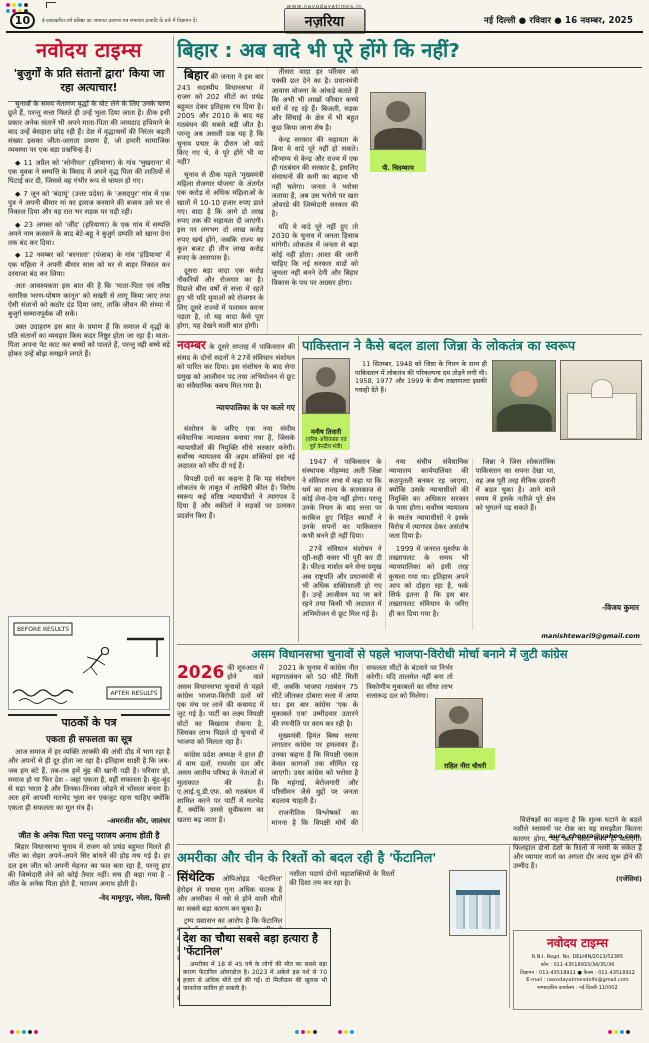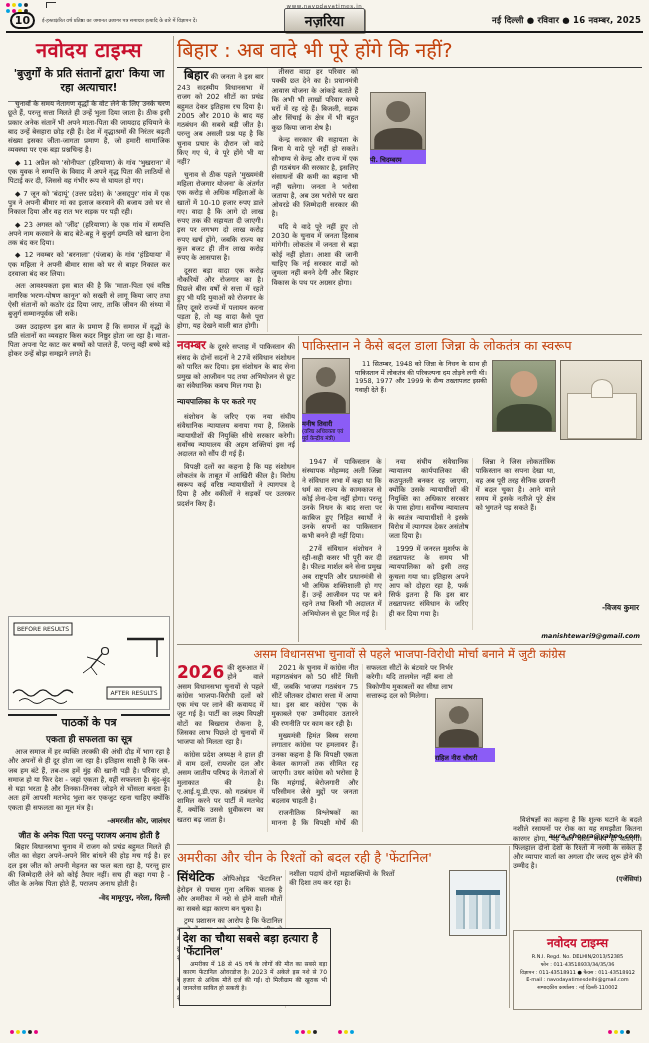--- a/index.html
+++ b/index.html
@@ -13,62 +13,62 @@
 .regdots i{width:4px;height:4px;border-radius:50%;display:block}
 .m{background:#e6007e}.y{background:#efd900}.c{background:#00a0e0}.k{background:#222}
 .cropmark{position:absolute;width:10px;height:6px;border-left:1px solid #333;border-top:1px solid #333}
 .pagenum{position:absolute;left:10px;top:12px;width:25px;height:17px;border:2px solid #111;border-radius:9px;
   font-size:11px;font-weight:bold;text-align:center;line-height:14px}
 .topnote{position:absolute;left:42px;top:17px;width:200px;font-size:5px;color:#333;white-space:nowrap;overflow:hidden}
 .site{position:absolute;left:0;right:0;top:3px;text-align:center;font-size:5.5px;color:#444;letter-spacing:.6px}
 .labelwrap{position:absolute;left:0;right:0;top:8px;text-align:center}
 .sectionlabel{display:inline-block;padding:2px 20px;border:1px solid #555;border-radius:2px;
   background:linear-gradient(#f4f1ea,#c3bdaf);box-shadow:1px 1px 0 #8d8778;font-size:14px;font-weight:bold}
-.dateline{position:absolute;right:8px;top:14px;font-size:8.5px;font-weight:bold;letter-spacing:.2px}
+.dateline{position:absolute;right:16px;top:14px;font-size:8.5px;font-weight:bold;letter-spacing:.2px}
 .masthead{position:absolute;left:8px;top:36px;width:162px;text-align:center}
 .masthead .logo{font-size:20px;font-weight:800;color:#c8102e;letter-spacing:.5px}
 .masthead .edhead{margin-top:4px;font-size:11px;line-height:1.3;font-weight:bold;border-bottom:1px solid #777;padding-bottom:5px}
 .body-text{font-size:7px;line-height:1.33;text-align:justify;color:#1c1c1c}
 .body-text p{margin:0 0 3px;text-indent:7px}
 .body-text.small{font-size:6.5px}
 .leadword{font-weight:bold;color:#c8102e;font-size:12px}
 .leadword.black{color:#111}
 .editorial{position:absolute;left:8px;top:100px;width:162px;height:500px;overflow:hidden}
 .byline{position:absolute;right:10px;top:602px;font-size:7.5px;font-weight:bold}
 .cartoon{position:absolute;left:8px;top:616px;width:162px;height:94px;background:#fcfbf5;border:1px solid #999}
 .letters{position:absolute;left:8px;top:714px;width:162px;height:294px;overflow:hidden}
 .lettershead{display:flex;gap:4px;font-size:11px;font-weight:800;margin-bottom:3px}
 .lettershead::before,.lettershead::after{content:"";flex:1;border-top:2px solid #222}
 .lettertitle{text-align:center;font-size:9px;font-weight:bold;margin:2px 0 3px}
 .lettertitle.small{font-size:8px}
 .signature{text-align:right;font-size:7px;font-weight:bold;margin:1px 0 4px}
 .article{position:absolute;overflow:hidden}
-.headline{font-weight:400;color:#c2410c}
+.headline{font-weight:700;color:#0f766e}
 .photo{position:relative;background:linear-gradient(160deg,#cfc7b8,#9e9787);border:1px solid #6f695c;overflow:hidden}
 .photo::before{content:"";position:absolute;left:50%;top:14%;width:44%;height:38%;transform:translateX(-50%);
   background:#6d6557;border-radius:50%}
 .photo::after{content:"";position:absolute;left:50%;bottom:-6%;width:88%;height:44%;transform:translateX(-50%);
   background:#4c453a;border-radius:46% 46% 0 0}
 .photo.uniform{background:linear-gradient(#9aa386,#636e4f)}
 .photo.uniform::before{background:#caa183}
 .photo.uniform::after{background:#3e4633}
 .photo.building{background:linear-gradient(#e9e3d5,#cdc6b4)}
 .photo.building::before{left:8%;top:auto;bottom:0;width:84%;height:56%;transform:none;background:#f6f2e7;
   border:1px solid #a79f8d;border-radius:0}
 .photo.building::after{left:38%;bottom:52%;width:24%;height:22%;transform:none;background:#f6f2e7;
   border:1px solid #a79f8d;border-radius:50% 50% 0 0}
 .photo.vials{background:#eef2f3}
 .photo.vials::before{left:10%;top:auto;bottom:10%;width:80%;height:60%;transform:none;border-radius:0;
   background:repeating-linear-gradient(90deg,#cfdde3 0 7px,#9fb8c2 7px 9px,#eef2f3 9px 13px)}
 .photo.vials::after{left:10%;bottom:62%;width:80%;height:8%;transform:none;border-radius:0;background:#3f6d86}
-.caption{text-align:left;font-weight:bold;font-size:6.5px;line-height:1.25;background:#8b5cf6;padding-top:6px}
+.caption{text-align:center;font-weight:bold;font-size:6.5px;line-height:1.25;background:#bef264;padding-top:14px}
 .caption .role{display:block;font-weight:normal;font-size:5.5px}
 .inset{position:absolute;background:#f7f4ec}
 .emailline{position:absolute;right:2px;bottom:2px;font-size:6.5px;font-weight:bold;font-style:italic}
-.crosshead{text-align:left;font-weight:bold;font-size:7.5px;margin:6px 0;text-indent:0}
+.crosshead{text-align:right;font-weight:bold;font-size:7.5px;margin:12px 0;text-indent:0}
 .dropnum{float:left;font-size:17px;font-weight:800;color:#c8102e;line-height:.9;margin:1px 3px 0 0}
 .box{position:absolute;border:1px solid #333;background:#f7f4ec;padding:3px;overflow:hidden}
 .boxtitle{font-weight:bold;font-size:11px;line-height:1.2;margin-bottom:2px}
 .box .body-text{font-size:6px}
 .imprint{position:absolute;left:513px;top:930px;width:129px;height:80px;border:1px solid #8f887a;
   background:#f7f4ec;text-align:center;padding:3px 2px;overflow:hidden}
 .imprint .ilogo{color:#c8102e;font-weight:800;font-size:12px;margin-bottom:2px}
 .imprint p{font-size:5px;line-height:1.55;margin:0;text-indent:0}
 .cols3{column-count:3;column-gap:7px;column-rule:1px solid #d9d3c5;column-fill:auto;height:100%}
 .cols4{column-count:4;column-gap:7px;column-rule:1px solid #d9d3c5;column-fill:auto;height:100%}

